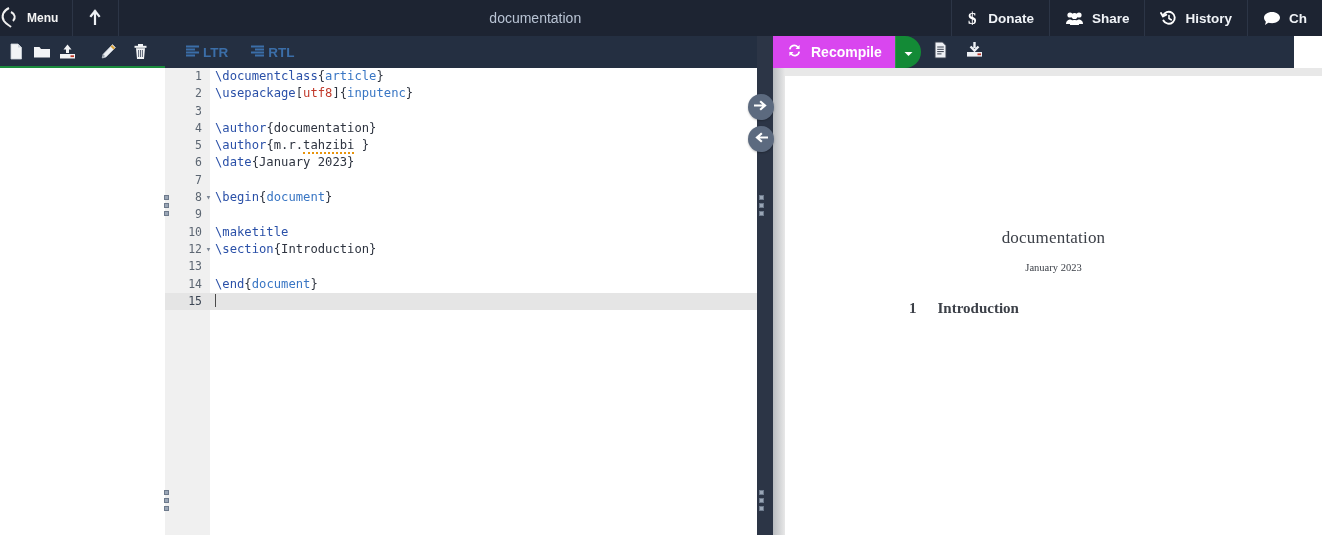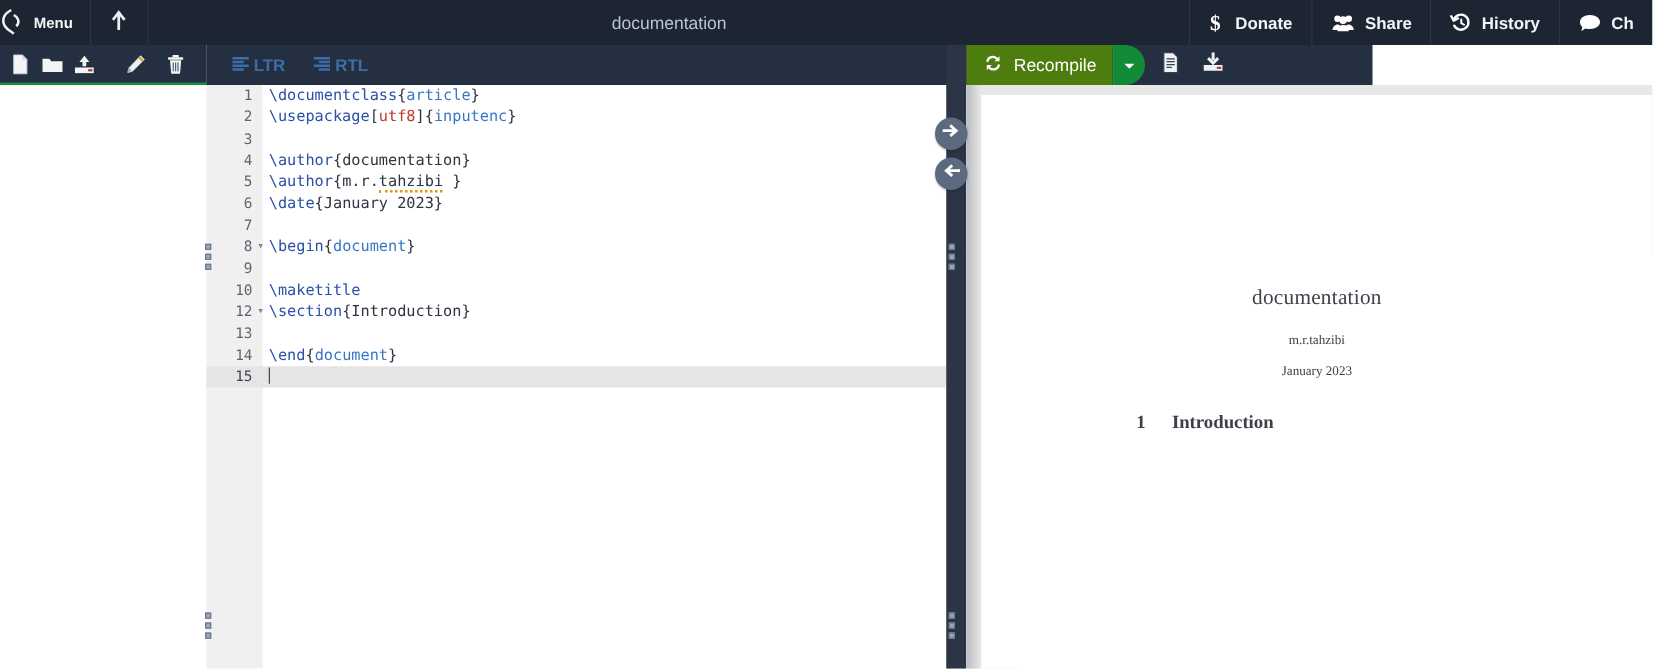--- a/index.html
+++ b/index.html
@@ -38,21 +38,21 @@
   .tb-item {
     display: flex; align-items: center; gap: 8px;
     padding: 0 15px;
     border-left: 1px solid #2c3546;
     color: #f0f3f7; font-size: 13.5px; font-weight: bold;
     cursor: pointer; white-space: nowrap;
   }
   .tb-item .ic { display: flex; align-items: center; flex: none; }
 
   
-  .row2 { position: absolute; top: 36px; left: 0; width: 1098px; height: 32px; padding-left: 11px; }
+  .row2 { position: absolute; top: 36px; left: 0; width: 1294px; height: 32px; padding-left: 11px; }
 
   .files-toolbar {
     position: absolute; left: 0; top: 0; width: 165px; height: 32px;
     background: #242f41;
     display: flex; align-items: center;
     border-bottom: 2px solid #1a8b3c;
   }
   .ft-ic { display: flex; align-items: center; justify-content: center;
            width: 21px; height: 22px; margin-left: 5px; cursor: pointer; }
   .ft-spacer { flex: 1; }
@@ -69,22 +69,22 @@
   }
 
   .pdf-toolbar {
     position: absolute; left: 773px; top: 0; right: 0; height: 32px;
     background: #242f41;
     display: flex; align-items: center; padding-left: 0;
   }
   .recompile-wrap { display: flex; align-items: stretch; height: 32px; }
   .recompile {
     display: flex; align-items: center; gap: 9px;
-    background: #4d7c0f; color: #fff;
-    font-size: 14px; font-weight: normal;
+    background: #d946ef; color: #fff;
+    font-size: 14px; font-weight: bold;
     padding: 0 13px 0 14px;
     cursor: pointer;
   }
   .recompile-caret {
     display: flex; align-items: center; justify-content: center;
     background: #138a36; width: 26px;
     border-top-right-radius: 16px; border-bottom-right-radius: 16px;
     border-left: 1px solid #2a9c49;
     cursor: pointer;
   }
@@ -427,21 +427,20 @@
           <path d="M13 6.5 L4 6.5 M7 3 L3 6.5 L7 10" stroke="#fff" stroke-width="2.2" fill="none" stroke-linecap="square"></path>
         </svg>
       </span>
     </div>
   </div>
 
   <div class="pdf-panel">
     <div class="pdf-scroll-shadow"></div>
     <div class="pdf-page">
       <div class="pdf-title">documentation</div>
-      <div class="pdf-author">m.r.tahzibi</div>
       <div class="pdf-date">January 2023</div>
       <div class="pdf-section">
         <span>1</span>
         <span>Introduction</span>
       </div>
     </div>
   </div>
 
 </div>
 

